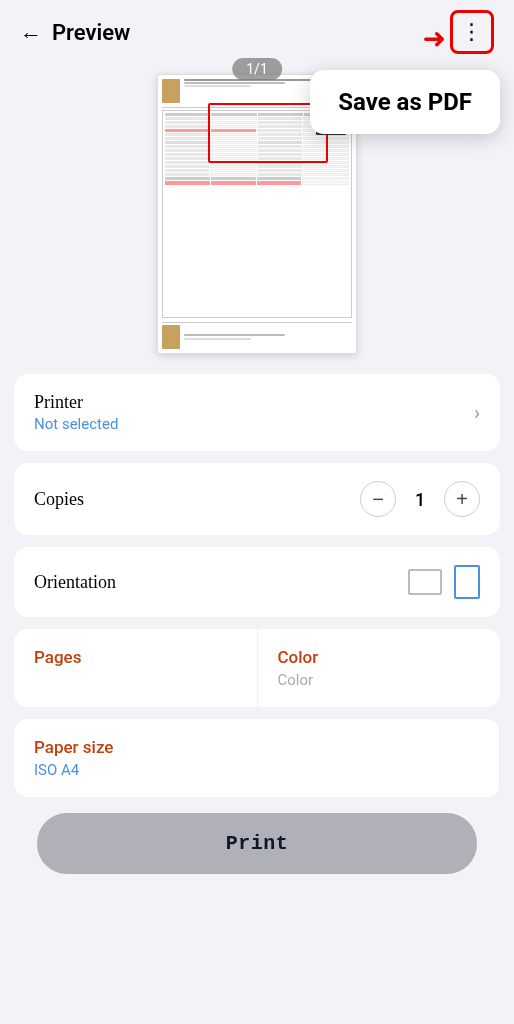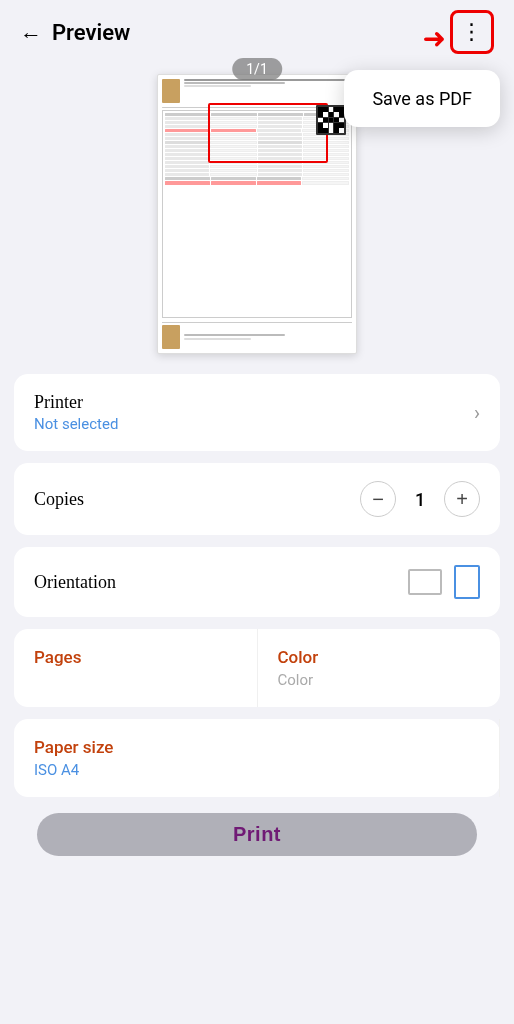--- a/index.html
+++ b/index.html
@@ -80,22 +80,22 @@
       right: 14px;
       background: white;
       border-radius: 14px;
       padding: 18px 28px;
       box-shadow: 0 4px 20px rgba(0,0,0,0.18);
       z-index: 100;
       white-space: nowrap;
     }
 
     .save-pdf-popup span {
-      font-size: 18px;
-      font-weight: 400;
+      font-size: 24px;
+      font-weight: 700;
       color: #000;
     }
 
     
     .preview-area {
       background-color: #f2f2f7;
       display: flex;
       justify-content: center;
       align-items: center;
       padding: 10px 0 20px 0;
@@ -375,29 +375,30 @@
 
     
     .print-btn-container {
       padding: 16px 20px 24px;
       display: flex;
       justify-content: center;
     }
 
     .print-btn {
       background: #b0b0b8;
-      color: #701a75;
+      color: #0f172a;
       border: none;
       border-radius: 30px;
       width: 440px;
-      height: 43px;
+      height: 61px;
       font-size: 20px;
       font-weight: 600;
       cursor: pointer;
       letter-spacing: 0.5px;
+      font-family: Liberation Mono, monospace;
     }
   </style>
 </head>
 <body>
 
 <div class="header">
   <div class="header-left">
     <span class="back-arrow">←</span>
     <span class="header-title">Preview</span>
   </div>

